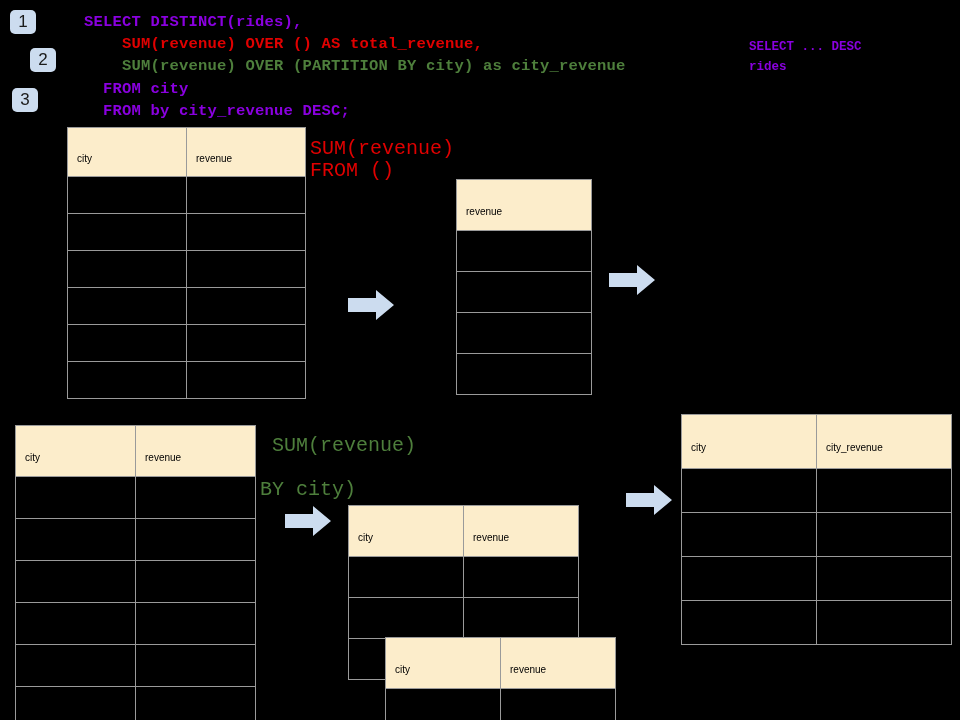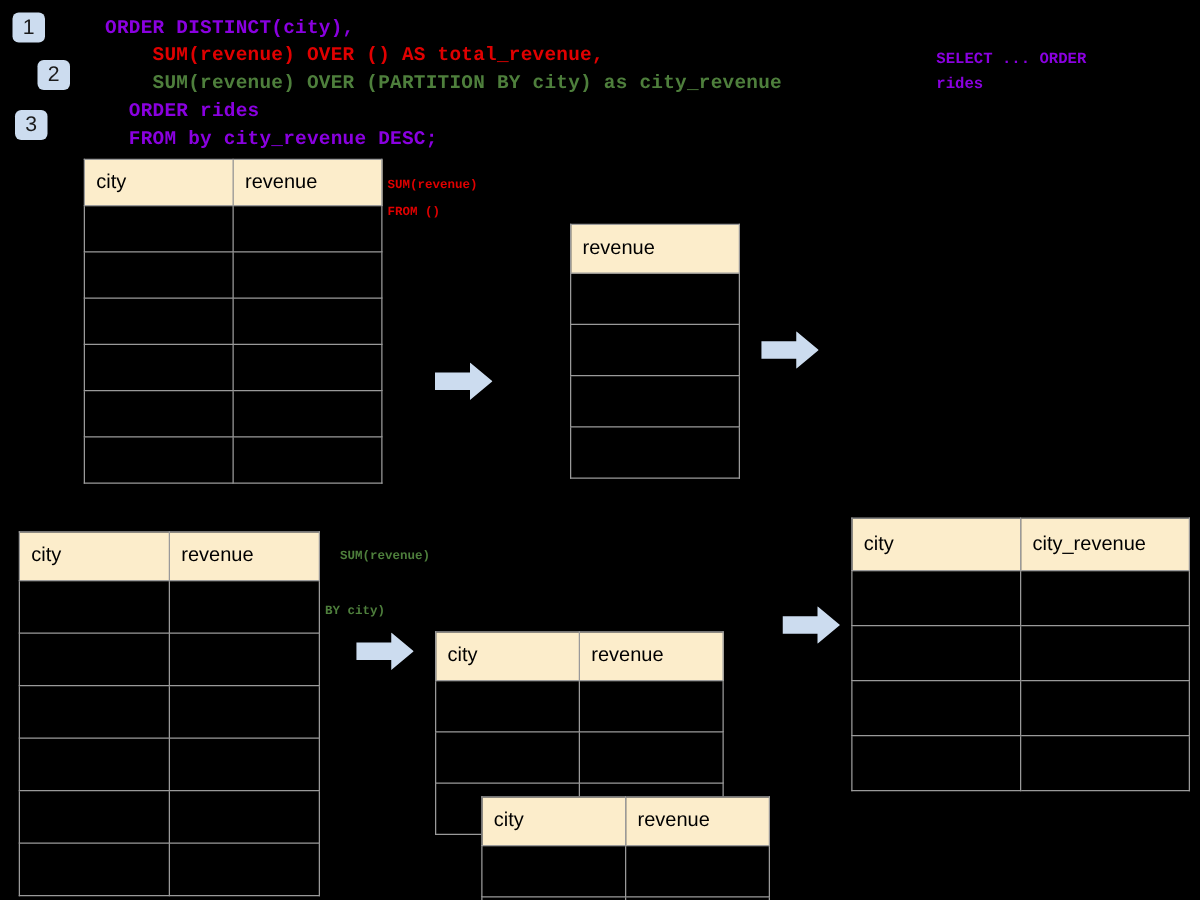--- a/index.html
+++ b/index.html
@@ -51,23 +51,23 @@
     line-height: 19px;
     font-weight: bold;
     white-space: pre;
     color: #8a00e0;
   }
 
   
   .annot {
     position: absolute;
     font-family: "Liberation Mono", monospace;
-    font-size: 10px;
+    font-size: 20px;
     line-height: 22px;
-    font-weight: bold;
+    font-weight: normal;
     white-space: pre;
   }
   .annot-red   { color: #e00000; }
   .annot-green { color: #4e7f3c; }
 
   
   .tbl {
     position: absolute;
     border-collapse: collapse;
     background: #000000;
@@ -75,45 +75,45 @@
   }
   .tbl td {
     border: 1px solid #9a9a9a;
     padding: 0;
     background: #000000;
   }
   .tbl td.hd {
     background: #fcedcb;
     color: #000000;
     font-family: "Liberation Sans", sans-serif;
-    font-size: 16px;
-    padding: 0 0 0 9px;
+    font-size: 10px;
+    padding: 12px 0 0 9px;
     vertical-align: middle;
     white-space: nowrap;
   }
 
   
   .arrow { position: absolute; }
 </style>
 </head>
 <body>
 
 <div id="canvas">
 
   <div class="badge" style="left:10px; top:10px;">1</div>
   <div class="badge" style="left:30px; top:48px;">2</div>
   <div class="badge" style="left:12px; top:88px;">3</div>
 
-  <div class="sql sql-purple" style="left:84px; top:11px;">ORDER DISTINCT(city),</div>
+  <div class="sql sql-purple" style="left:84px; top:11px;">SELECT DISTINCT(rides),</div>
   <div class="sql sql-red" style="left:84px; top:33px;">    SUM(revenue) OVER () AS total_revenue,</div>
   <div class="sql sql-green" style="left:84px; top:55px;">    SUM(revenue) OVER (PARTITION BY city) as city_revenue</div>
-  <div class="sql sql-purple" style="left:84px; top:78px;">  ORDER rides</div>
+  <div class="sql sql-purple" style="left:84px; top:78px;">  FROM city</div>
   <div class="sql sql-purple" style="left:84px; top:100px;">  FROM by city_revenue DESC;</div>
 
-  <div class="sql-note" style="left:749px; top:38px;">SELECT ... ORDER</div>
+  <div class="sql-note" style="left:749px; top:38px;">SELECT ... DESC</div>
   <div class="sql-note" style="left:749px; top:58px;">rides</div>
 
   <div class="annot annot-red" style="left:310px; top:138px;">SUM(revenue)</div>
   <div class="annot annot-red" style="left:310px; top:160px;">FROM ()</div>
 
   <div class="annot annot-green" style="left:272px; top:435px;">SUM(revenue)</div>
   <div class="annot annot-green" style="left:260px; top:479px;">BY city)</div>
 
   <table class="tbl" style="left:67px; top:127px; width:238px;">
     <colgroup>

